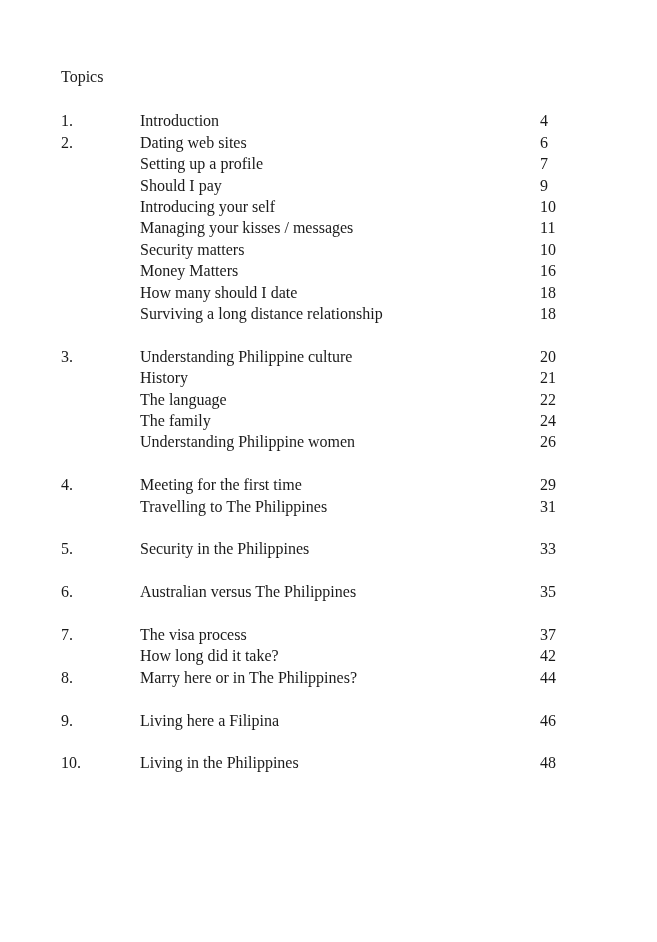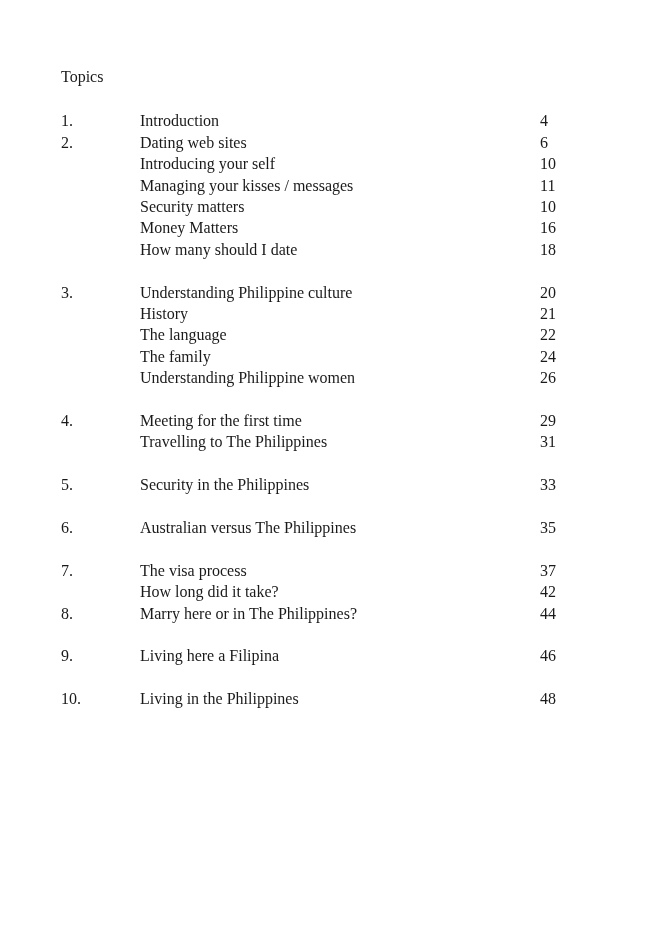--- a/index.html
+++ b/index.html
@@ -67,20 +67,30 @@
     <span class="col-title">Introduction</span>
     <span class="col-page">4</span>
   </div>
         <div class="row">
     <span class="col-num">2.</span>
     <span class="col-title">Dating web sites</span>
     <span class="col-page">6</span>
   </div>
         <div class="row">
     <span class="col-num"></span>
+    <span class="col-title">Setting up a profile</span>
+    <span class="col-page">7</span>
+  </div>
+        <div class="row">
+    <span class="col-num"></span>
+    <span class="col-title">Should I pay</span>
+    <span class="col-page">9</span>
+  </div>
+        <div class="row">
+    <span class="col-num"></span>
     <span class="col-title">Introducing your self</span>
     <span class="col-page">10</span>
   </div>
         <div class="row">
     <span class="col-num"></span>
     <span class="col-title">Managing your kisses / messages</span>
     <span class="col-page">11</span>
   </div>
         <div class="row">
     <span class="col-num"></span>
@@ -88,20 +98,25 @@
     <span class="col-page">10</span>
   </div>
         <div class="row">
     <span class="col-num"></span>
     <span class="col-title">Money Matters</span>
     <span class="col-page">16</span>
   </div>
         <div class="row">
     <span class="col-num"></span>
     <span class="col-title">How many should I date</span>
+    <span class="col-page">18</span>
+  </div>
+        <div class="row">
+    <span class="col-num"></span>
+    <span class="col-title">Surviving a long distance relationship</span>
     <span class="col-page">18</span>
   </div>
       </div>
       <div class="group">
         <div class="row">
     <span class="col-num">3.</span>
     <span class="col-title">Understanding Philippine culture</span>
     <span class="col-page">20</span>
   </div>
         <div class="row">

